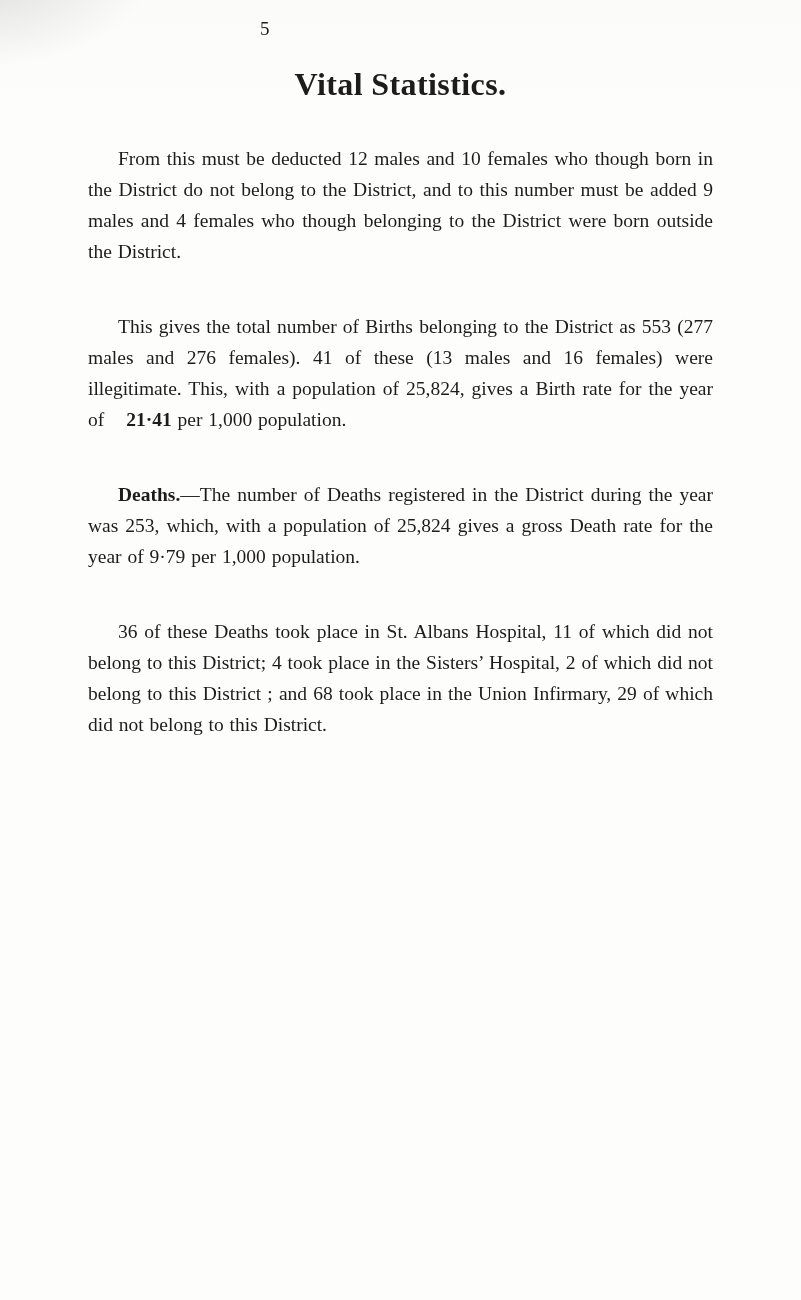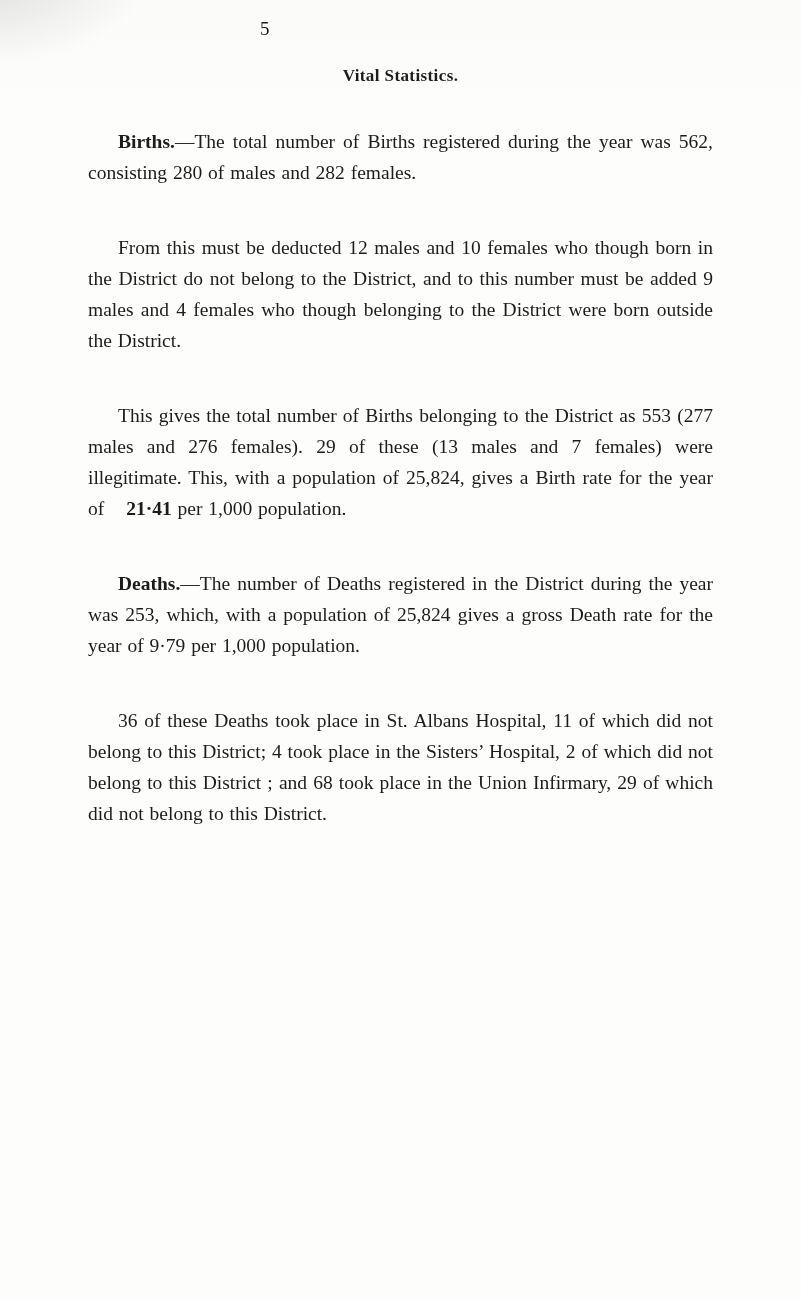--- a/index.html
+++ b/index.html
@@ -27,21 +27,21 @@
     padding-left: 260px;
     font-size: 19px;
     letter-spacing: 1px;
   }
   .content {
     padding: 0 88px;
   }
   .title {
     margin: 26px 0 40px 0;
     text-align: center;
-    font-size: 17px;
+    font-size: 32px;
     font-weight: bold;
     letter-spacing: 0.4px;
   }
   .para {
     font-size: 19.5px;
     line-height: 31px;
     text-align: justify;
     text-indent: 30px;
     margin: 0 0 44px 0;
     word-spacing: 1px;
@@ -61,25 +61,24 @@
 <body>
 
 <div class="page">
 
   <div class="page-number">5</div>
 
   <div class="content">
 
     <h1 class="title">Vital Statistics.</h1>
 
-    <p class="para"><span class="lead">Births.</span><span>—The total number of Births registered during the year was 562, consisting 280 of males and 282 females.</span><span class="bold"></span><span></span></p>
 
     <p class="para"><span class="lead"></span><span>From this must be deducted 12 males and 10 females who though born in the District do not belong to the District, and to this number must be added 9 males and 4 females who though belonging to the District were born outside the District.</span><span class="bold"></span><span></span></p>
 
-    <p class="para"><span class="lead"></span><span>This gives the total number of Births belonging to the District as 553 (277 males and 276 females). 29 of these (13 males and 7 females) were illegitimate. This, with a population of 25,824, gives a Birth rate for the year of </span><span class="bold">21·41</span><span> per 1,000 population.</span></p>
+    <p class="para"><span class="lead"></span><span>This gives the total number of Births belonging to the District as 553 (277 males and 276 females). 41 of these (13 males and 16 females) were illegitimate. This, with a population of 25,824, gives a Birth rate for the year of </span><span class="bold">21·41</span><span> per 1,000 population.</span></p>
 
 
     <p class="para mt-lg"><span class="lead">Deaths.</span><span>—The number of Deaths registered in the District during the year was 253, which, with a population of 25,824 gives a gross Death rate for the year of 9·79 per 1,000 population.</span><span class="bold"></span><span></span></p>
 
     <p class="para"><span class="lead"></span><span>36 of these Deaths took place in St. Albans Hospital, 11 of which did not belong to this District; 4 took place in the Sisters’ Hospital, 2 of which did not belong to this District ; and 68 took place in the Union Infirmary, 29 of which did not belong to this District.</span><span class="bold"></span><span></span></p>
 
 
   </div>
 </div>
 

